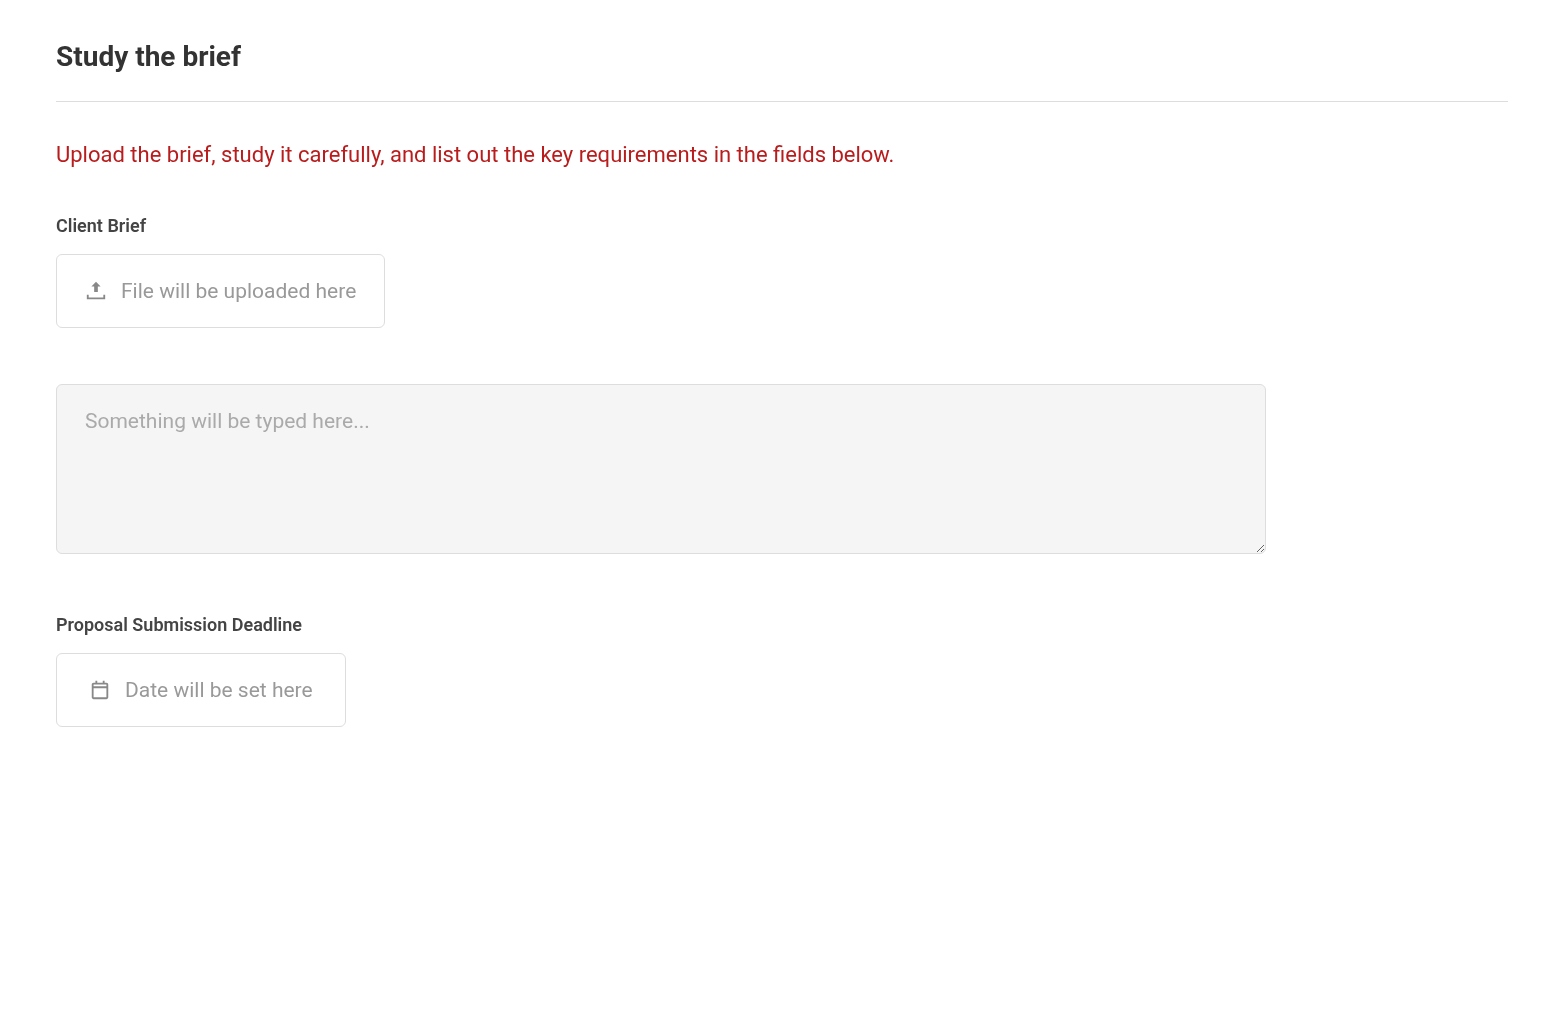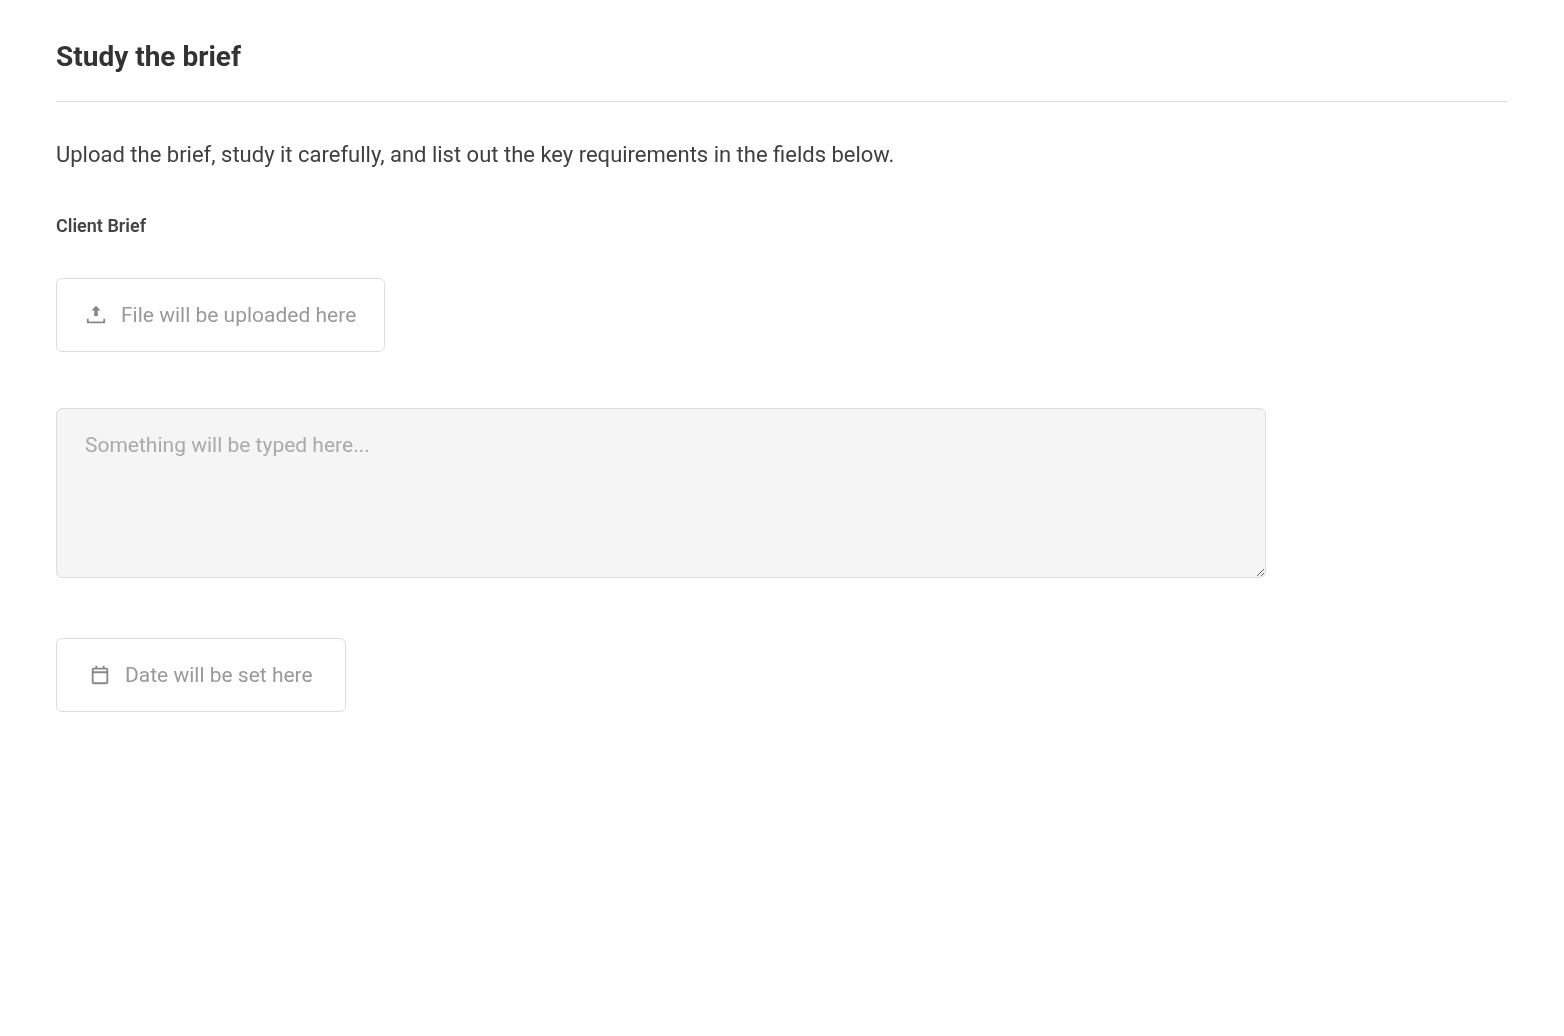--- a/index.html
+++ b/index.html
@@ -19,21 +19,21 @@
       color: #333333;
       margin-bottom: 28px;
     }
     .divider {
       border: none;
       border-top: 1px solid #dddddd;
       margin-bottom: 40px;
     }
     .description {
       font-size: 22px;
-      color: #404040;
+      color: #b91c1c;
       margin-bottom: 48px;
       font-weight: 400;
       margin-top: 12px;
     }
     .field-group {
       margin-bottom: 56px;
     }
     .field-label {
       font-size: 18px;
       font-weight: 600;
@@ -45,21 +45,20 @@
       display: inline-flex;
       align-items: center;
       gap: 14px;
       padding: 24px 28px;
       border: 1px solid #dddddd;
       border-radius: 6px;
       background: #ffffff;
       cursor: pointer;
       font-size: 21px;
       color: #999999;
-      margin-top: 24px;
     }
     .upload-icon {
       width: 22px;
       height: 22px;
       fill: #888888;
     }
     .textarea-box {
       width: 100%;
       max-width: 1210px;
       min-height: 170px;
@@ -110,19 +109,20 @@
     </svg>
     <span>File will be uploaded here</span>
   </div>
 </div>
 
 <div class="field-group">
   <textarea class="textarea-box" placeholder="Something will be typed here..." style=""></textarea>
 </div>
 
 <div class="field-group">
+  <label class="field-label">Proposal Submission Deadline</label>
   <div class="date-box">
     <svg class="calendar-icon" viewBox="0 0 24 24">
       <path d="M19 4h-2V2h-2v2H9V2H7v2H5c-1.1 0-2 .9-2 2v14c0 1.1.9 2 2 2h14c1.1 0 2-.9 2-2V6c0-1.1-.9-2-2-2zm0 16H5V10h14v10zm0-12H5V6h14v2z"></path>
     </svg>
     <span>Date will be set here</span>
   </div>
 </div>
 
 </body></html>

